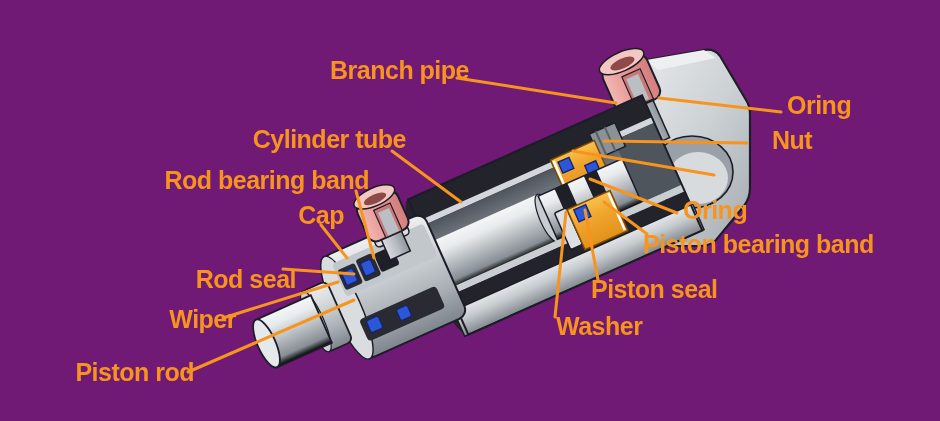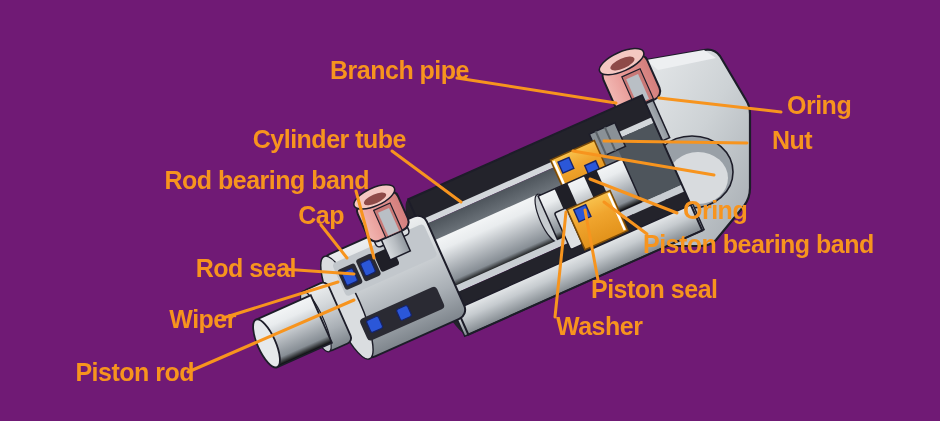--- a/index.html
+++ b/index.html
@@ -186,16 +186,16 @@
   <div class="lbl" style="top:58px;right:490px;">Branch pipe</div>
   <div class="lbl" style="top:93px;left:787px;">Oring</div>
   <div class="lbl" style="top:128px;left:772px;">Nut</div>
   <div class="lbl" style="top:198px;left:683px;">Oring</div>
   <div class="lbl" style="top:277px;left:591px;">Piston seal</div>
   <div class="lbl" style="top:232px;left:643px;">Piston bearing band</div>
   <div class="lbl" style="top:314px;left:556px;">Washer</div>
   <div class="lbl" style="top:127px;right:553px;">Cylinder tube</div>
   <div class="lbl" style="top:168px;right:590px;">Rod bearing band</div>
   <div class="lbl" style="top:203px;right:615px;text-align:center;">Cap</div>
-  <div class="lbl" style="top:256px;right:663px;margin-left:24px;">Rod seal</div>
+  <div class="lbl" style="top:267px;right:663px;margin-left:24px;">Rod seal</div>
   <div class="lbl" style="top:307px;right:723px;">Wiper</div>
   <div class="lbl" style="top:360px;right:765px;">Piston rod</div>
 </div>
 
 </body></html>

